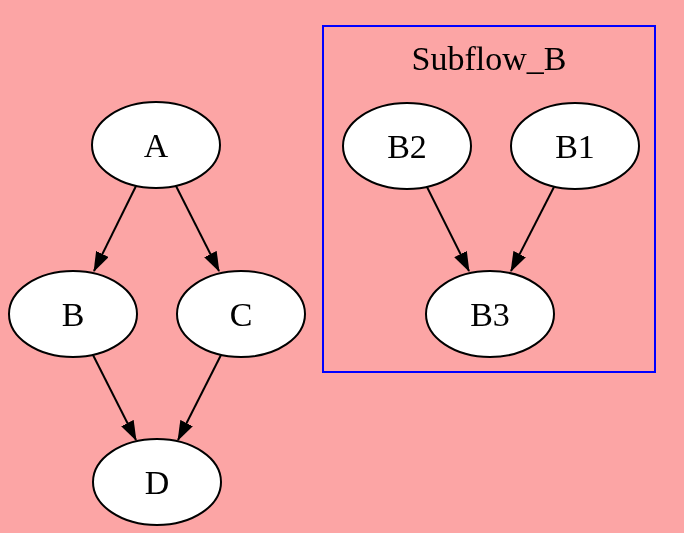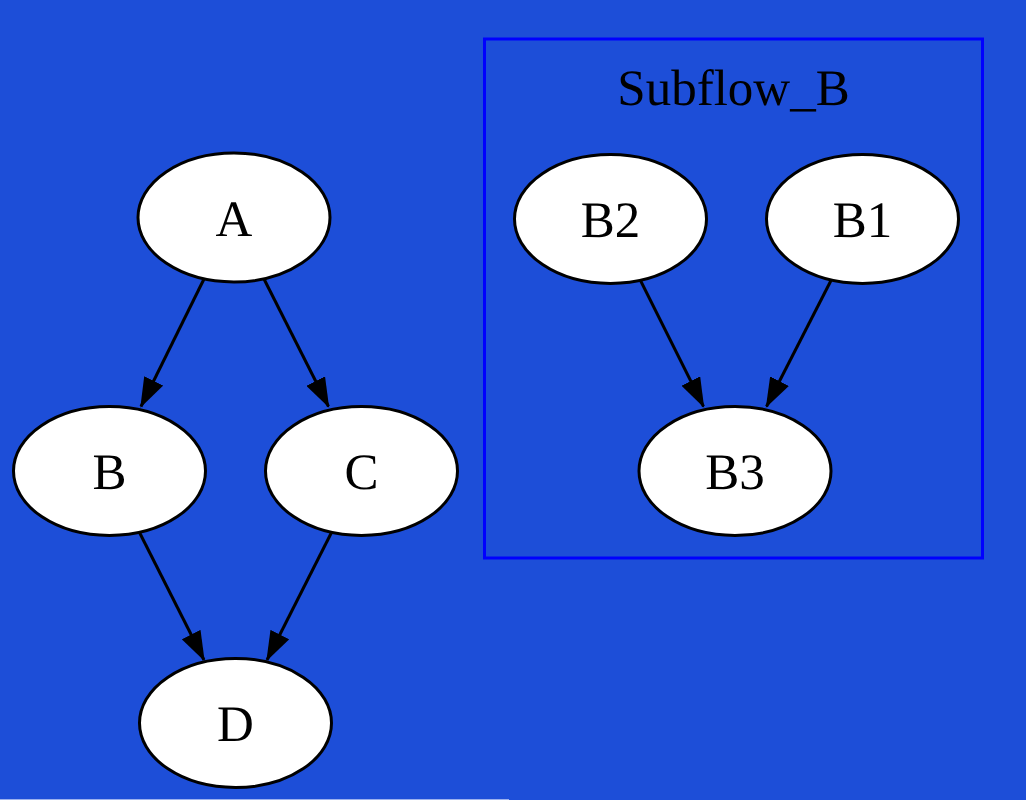--- a/index.html
+++ b/index.html
@@ -8,21 +8,21 @@
     background: #ffffff;
     width: 684px;
     height: 533px;
     overflow: hidden;
     font-family: "Liberation Serif", "DejaVu Serif", serif;
   }
   .canvas {
     position: relative;
     width: 684px;
     height: 533px;
-    background: #1d4ed8;
+    background: #fca5a5;
   }
   svg {
     display: block;
   }
   .node-shape {
     fill: #ffffff;
     stroke: #000000;
     stroke-width: 2;
   }
   .node-label {

